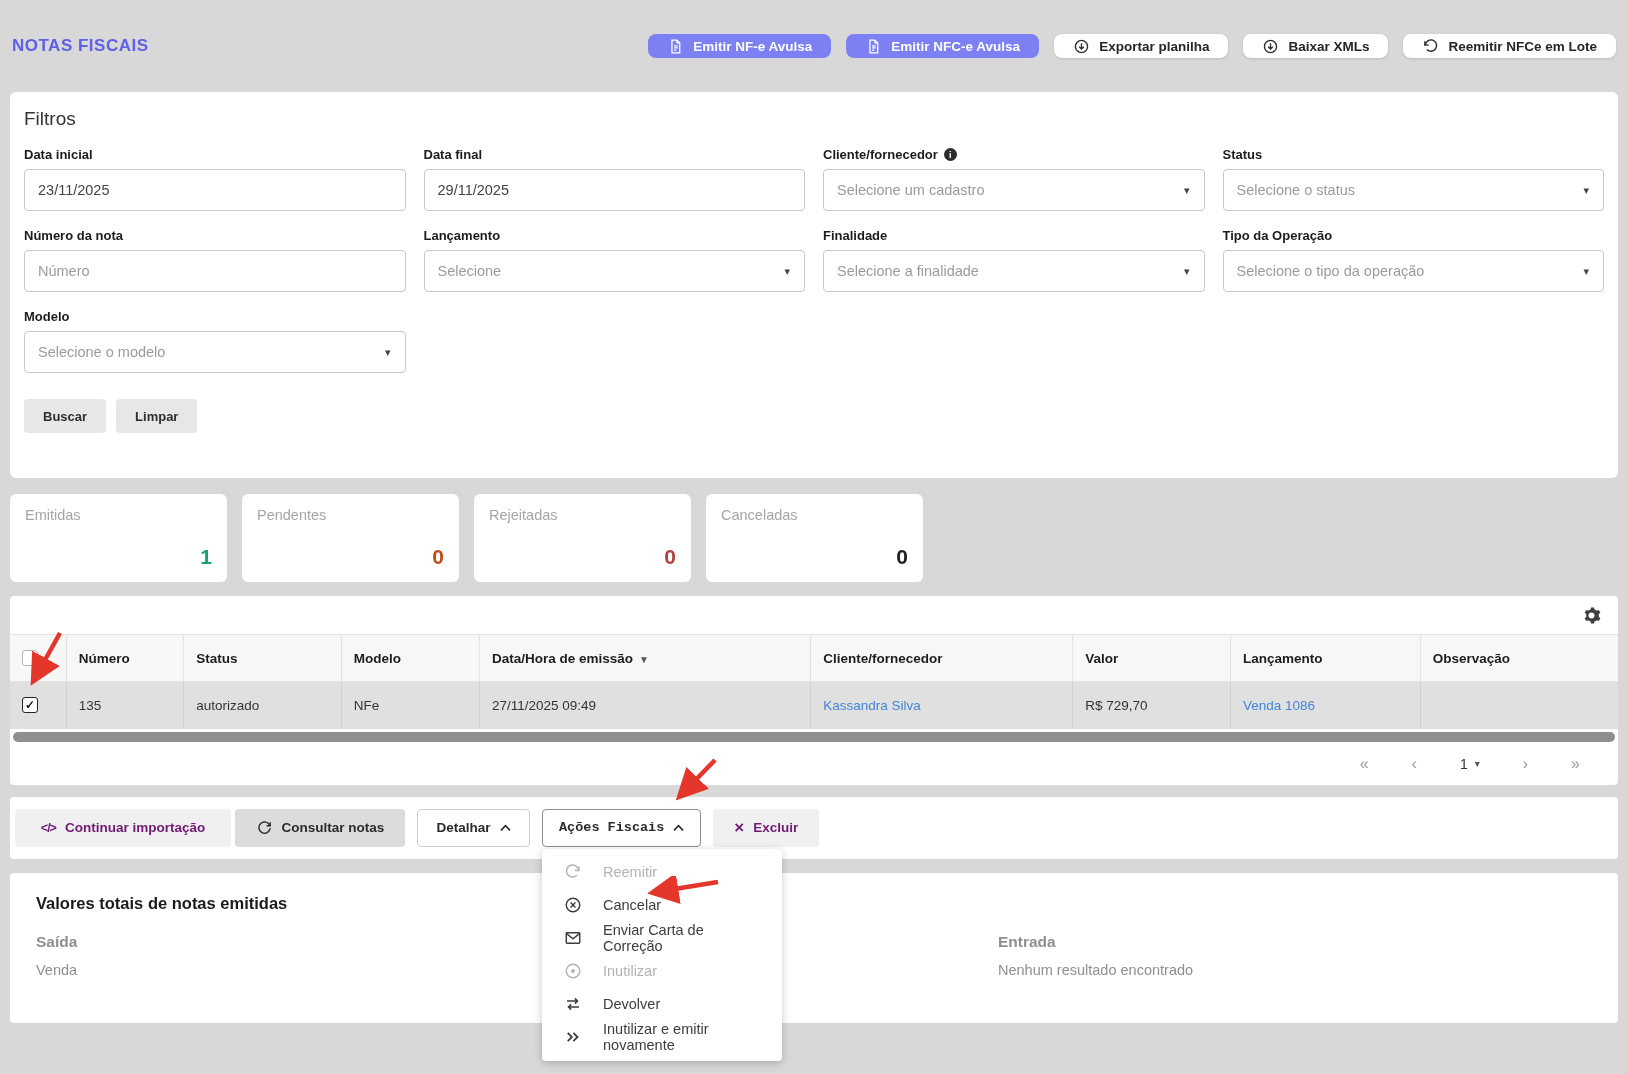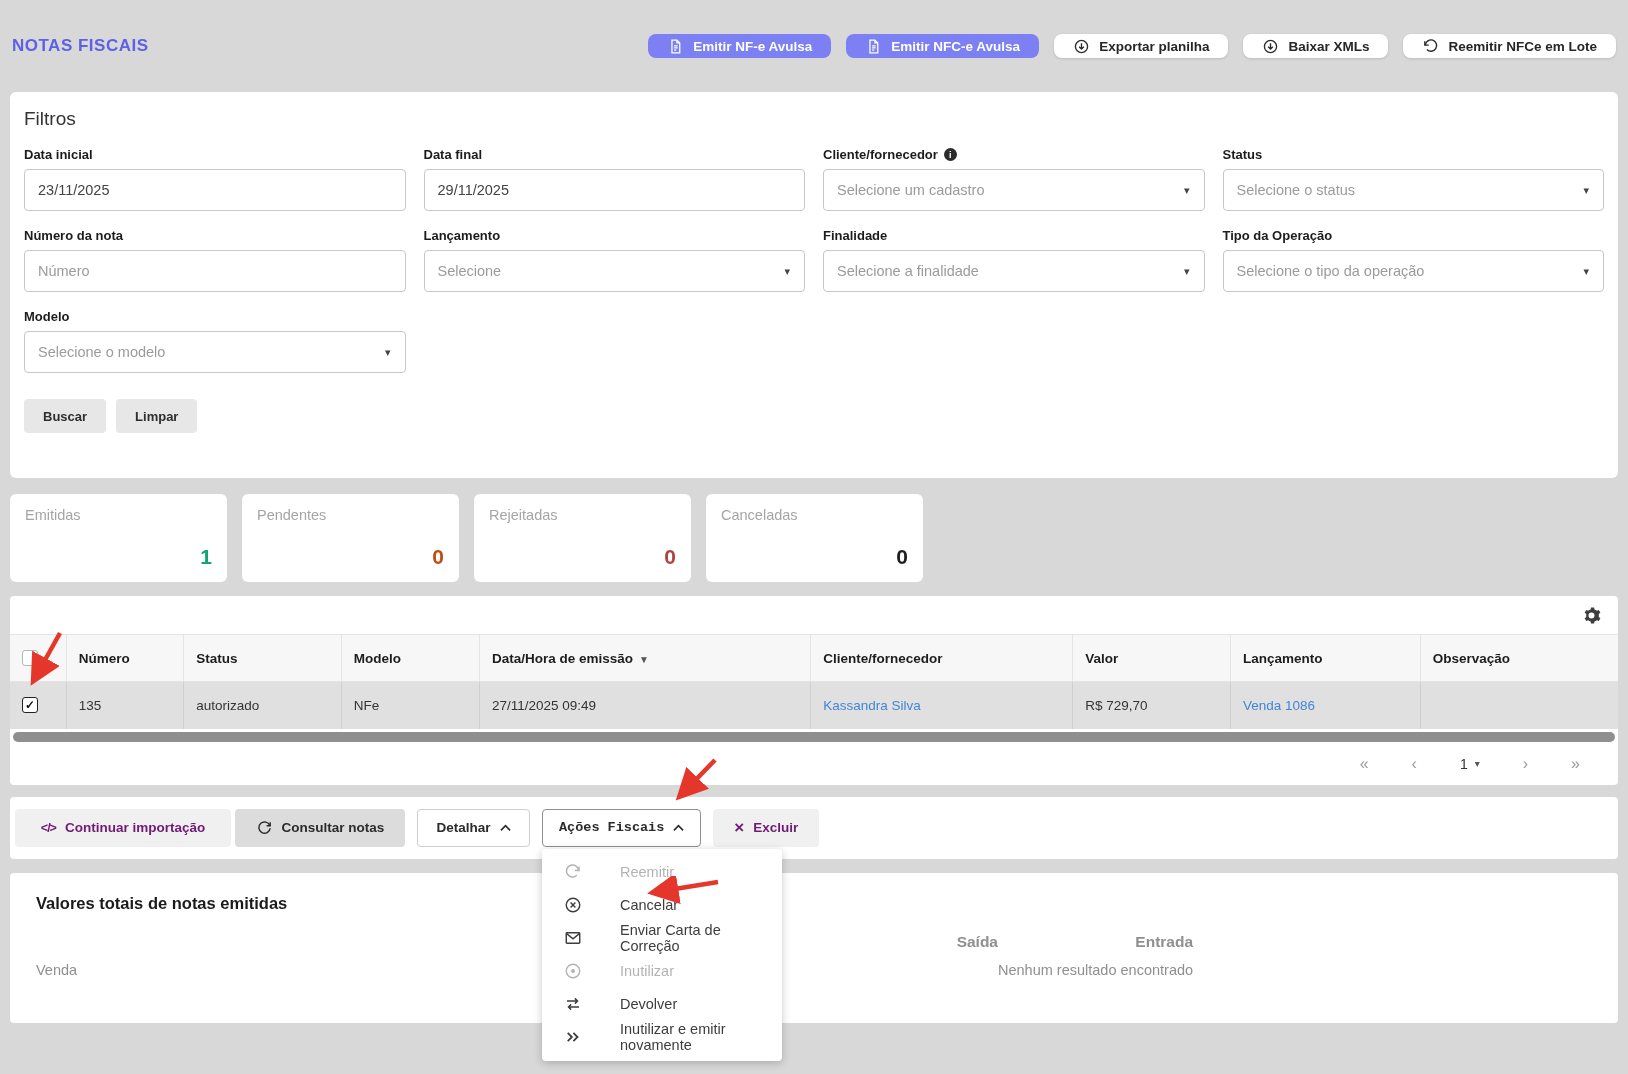--- a/index.html
+++ b/index.html
@@ -102,30 +102,30 @@
   .w4{min-width:148px;margin-left:12px;font-family:Liberation Mono, monospace;} .w5{min-width:106px;margin-left:12px;}
   .code-icon::before { content:"</>"; font-weight:bold; font-size:12.5px; letter-spacing:-1px; }
   .x-icon::before { content:"×"; font-size:17px; font-weight:bold; line-height:1; }
   .chev-up { width:11px; height:8px; display:block; }
 
   
   .dropdown {
     position:absolute; left:532px; top:52px; width:240px; background:#fff; border-radius:4px;
     box-shadow:0 2px 8px rgba(0,0,0,.22); padding:7px 0; z-index:30;
   }
-  .menu-item { height:33px; display:flex; align-items:center; gap:38px; padding:0 22px; font-size:14.5px; color:#3d3d3d; cursor:pointer; }
+  .menu-item { height:33px; display:flex; align-items:center; gap:21px; padding:0 22px; font-size:14.5px; color:#3d3d3d; cursor:pointer; }
   .menu-item.disabled { color:#b3b3b3; cursor:default; }
   .mi-icon { width:18px; height:18px; flex:0 0 18px; display:block; }
 
   
   .totals-card { margin:14px 10px 0; border-radius:4px; padding:21px 26px; height:150px; }
   .totals-title { font-size:16.5px; font-weight:bold; color:#1b1b1b; }
   .totals-cols { display:flex; margin-top:20px; }
   .tot-col-left { flex:0 0 962px; }
-  .tot-label { font-weight:bold; color:#8f8f8f; font-size:15.5px; margin-bottom:11px;text-align:right; }
+  .tot-label { font-weight:bold; color:#8f8f8f; font-size:15.5px; margin-bottom:11px; }
   .tot-value { color:#8f8f8f; font-size:14.5px; }
 
   
   .anno { position:absolute; z-index:40; pointer-events:none; }
 </style>
 </head>
 <body>
 
 <div class="topbar">
   <div class="page-title">NOTAS FISCAIS</div>

